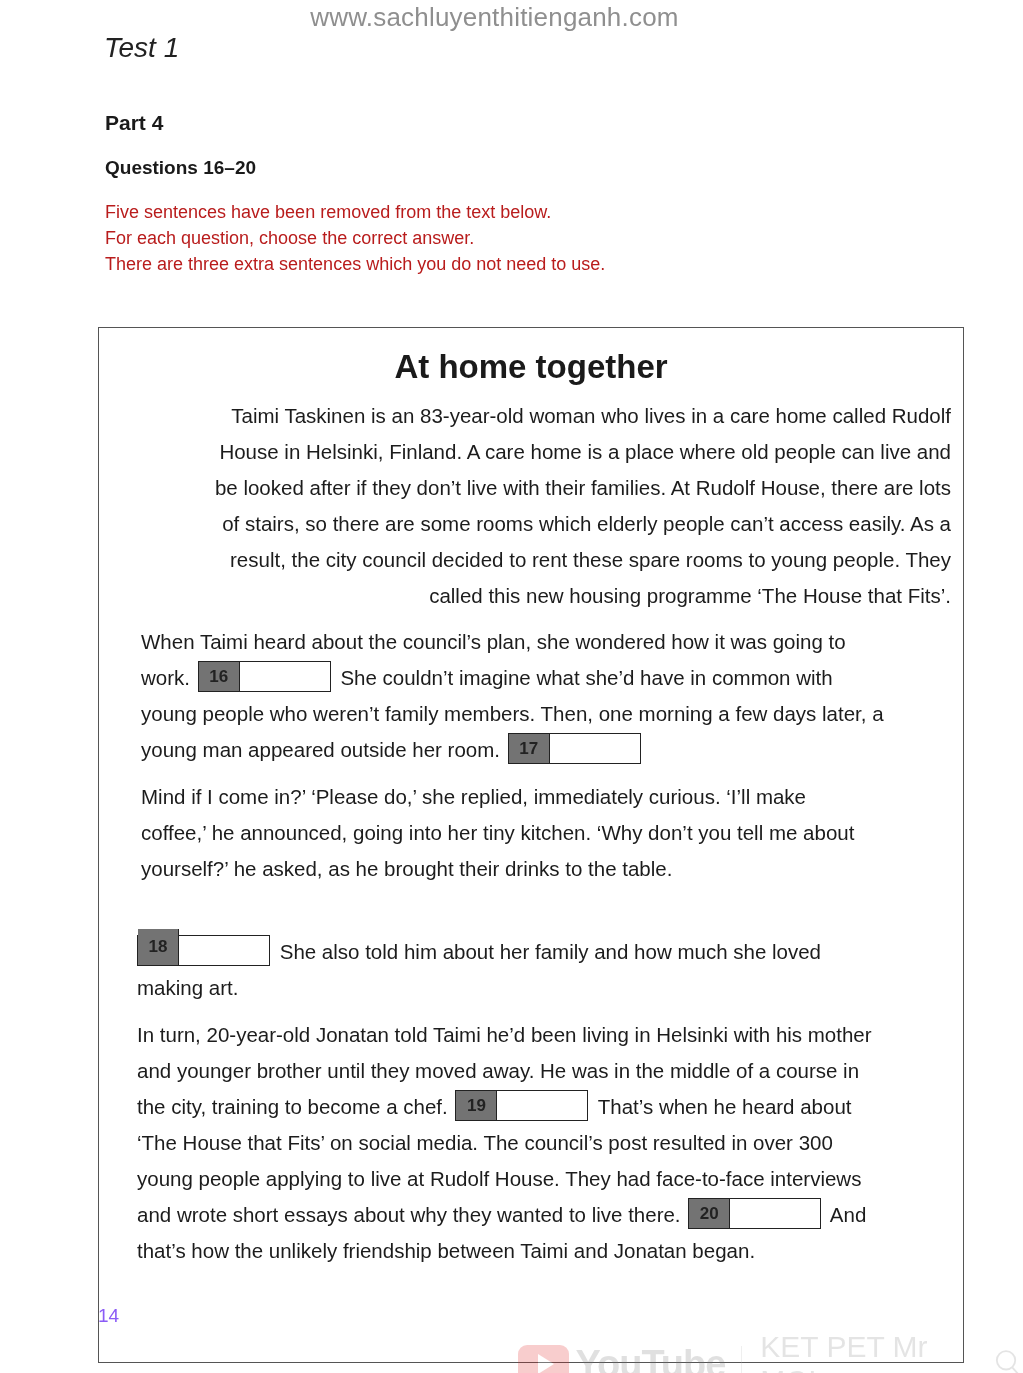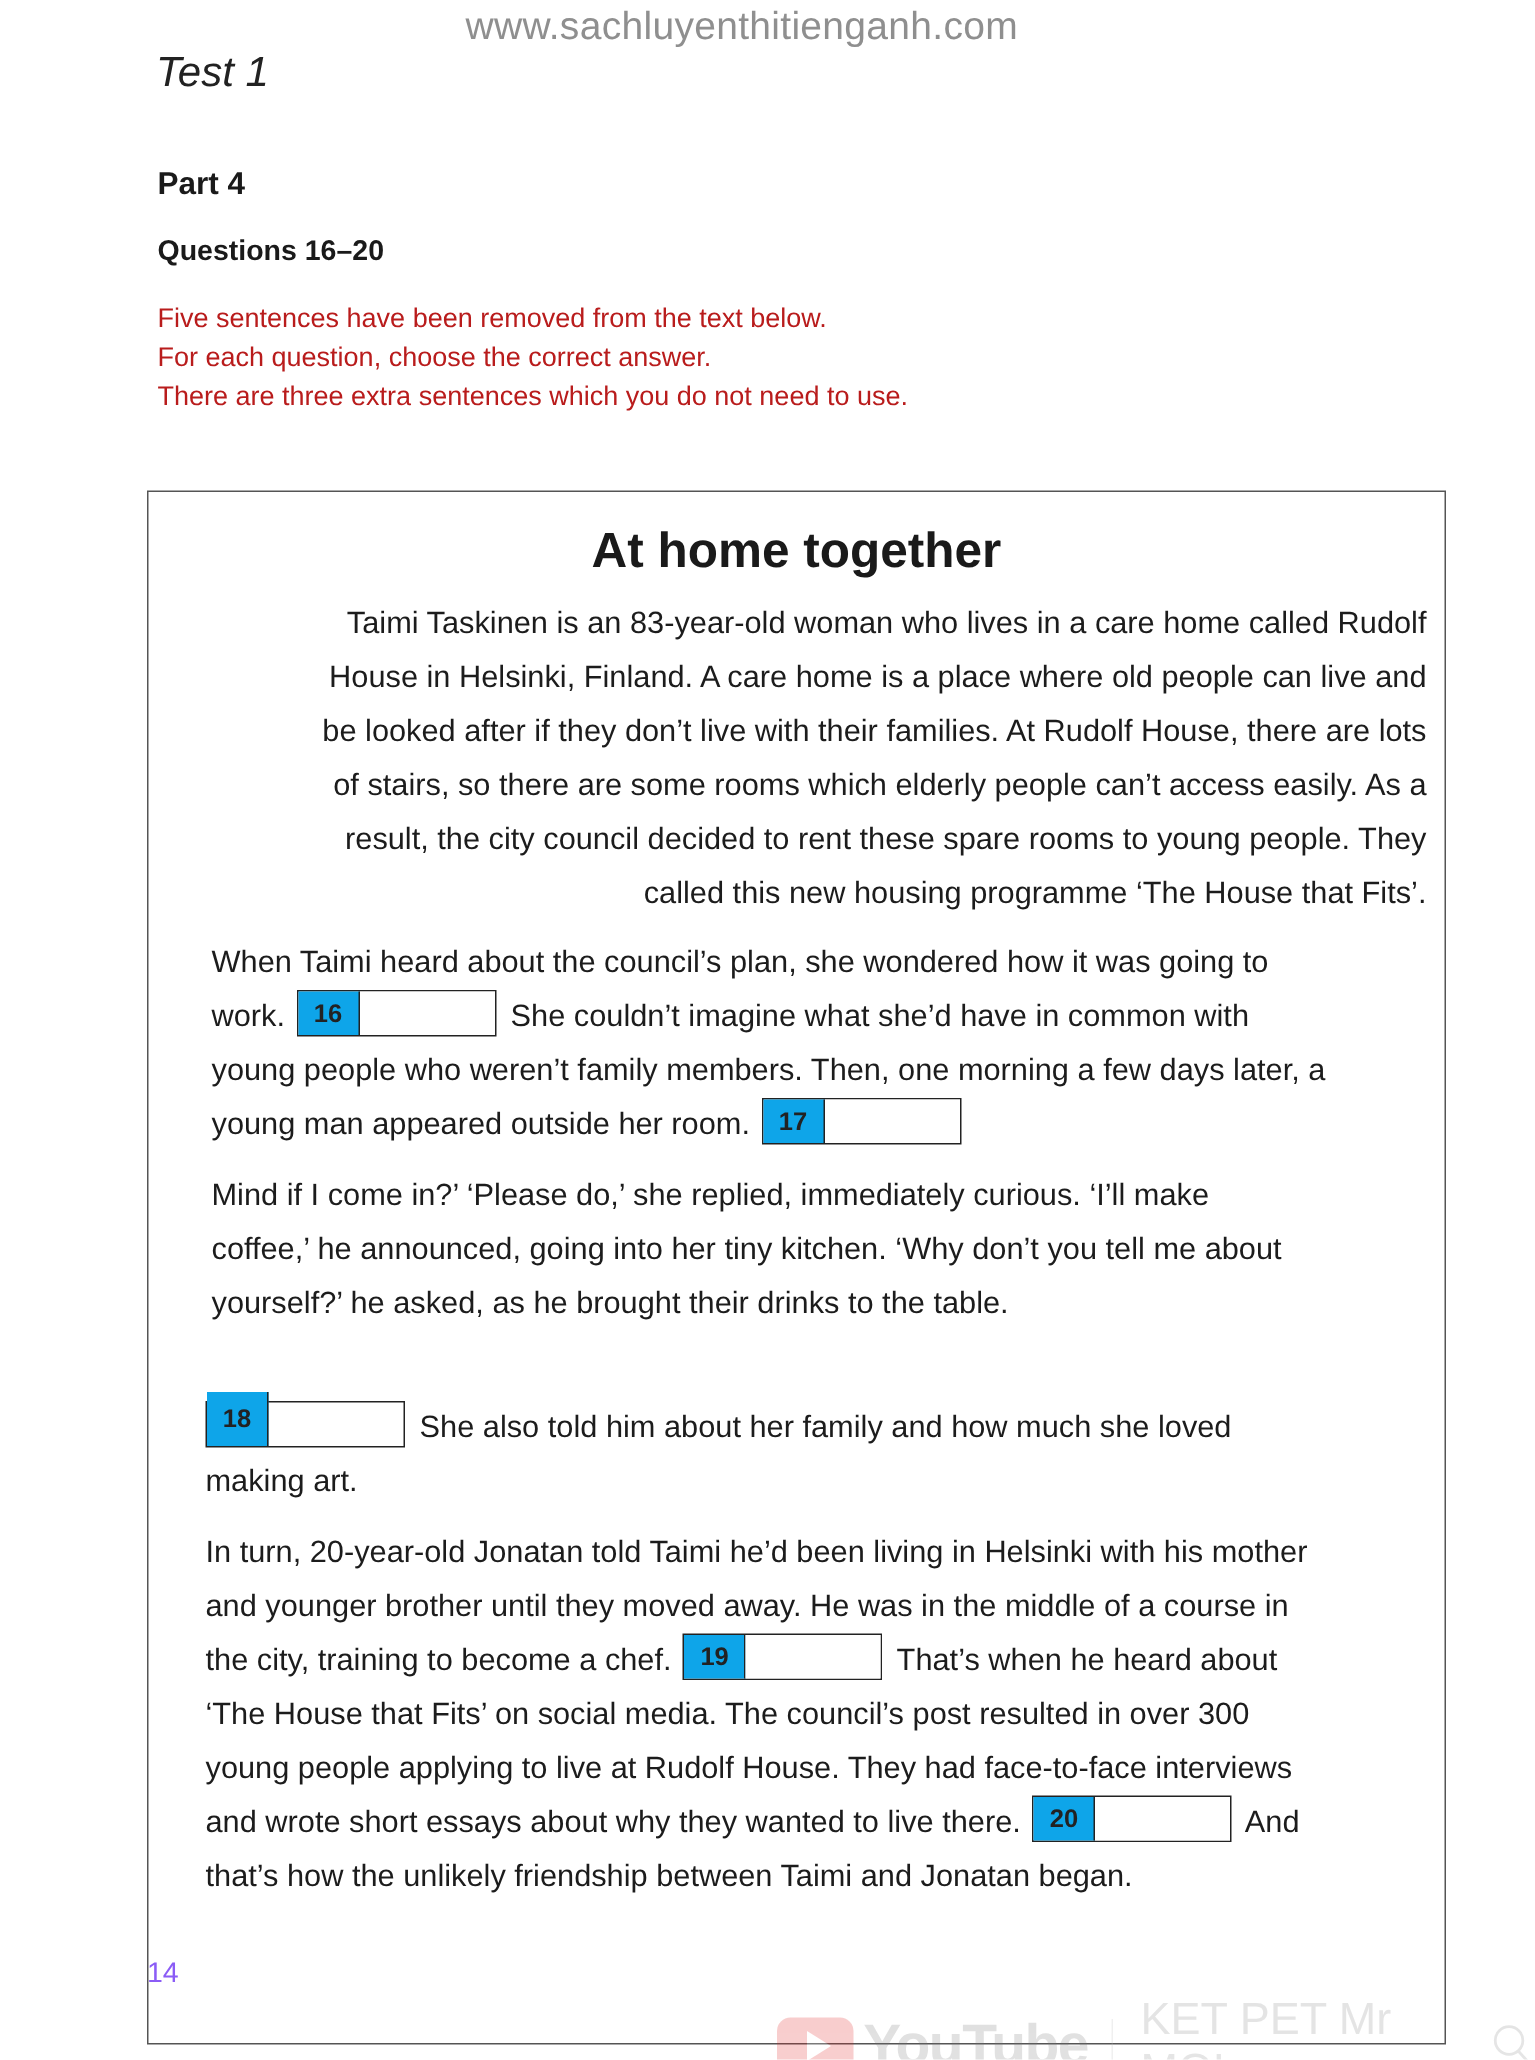--- a/index.html
+++ b/index.html
@@ -34,21 +34,21 @@
   }
   .para {
     position: absolute; left: 42px; width: 810px; font-size: 20.5px; line-height: 36px; color: #1c1c1c;
   }
   .para .line { white-space: nowrap; height: 36px; }
   .gap {
     display: inline-flex; vertical-align: middle; height: 31px; border: 1.5px solid #222;
     box-sizing: border-box; margin: 0 4px 0 2px; position: relative; top: -3px;
   }
   .gap .num {
-    width: 40px; background: #0ea5e9; border-right: 1.5px solid #222;
+    width: 40px; background: #737373; border-right: 1.5px solid #222;
     font-size: 17px; font-weight: bold; color: #222; display: flex; align-items: center; justify-content: center;
   }
   .gap .blank { width: 90px; background: #fff; }
   .page-number {
     position: absolute; left: 98px; top: 1305px; font-size: 19px; color: #8b5cf6;
   }
   .yt-watermark {
     position: absolute; left: 518px; top: 1330px; display: flex; align-items: center; opacity: 0.22;
   }
   .yt-logo {

